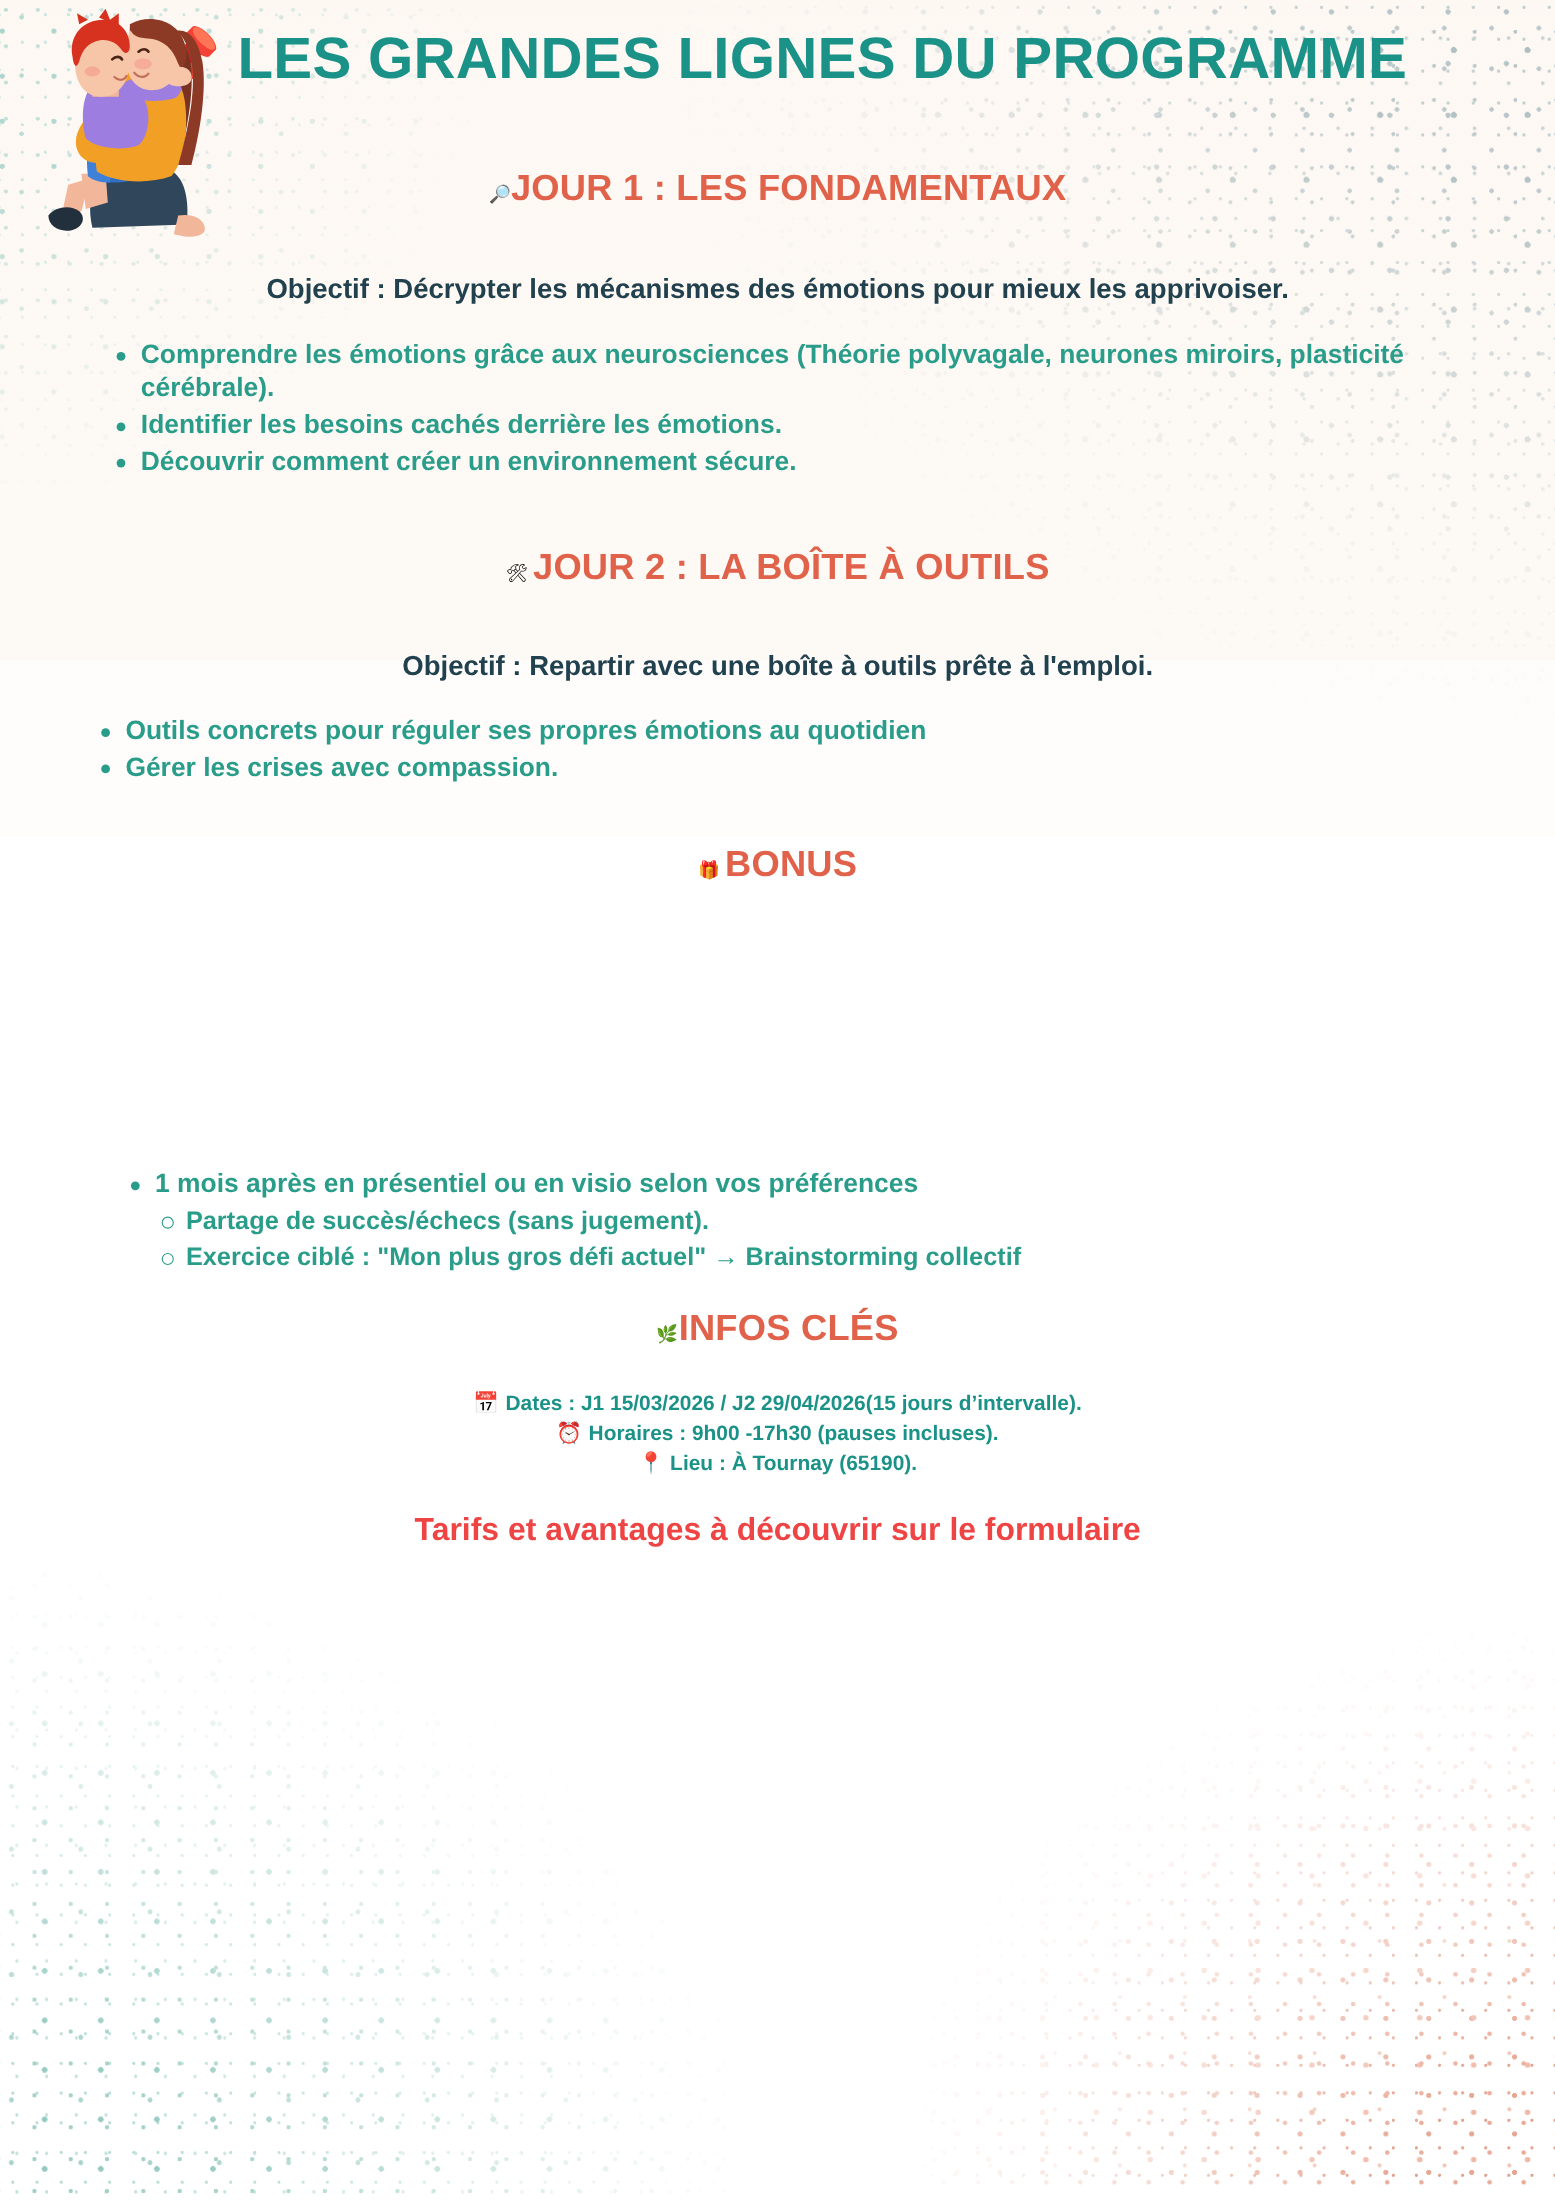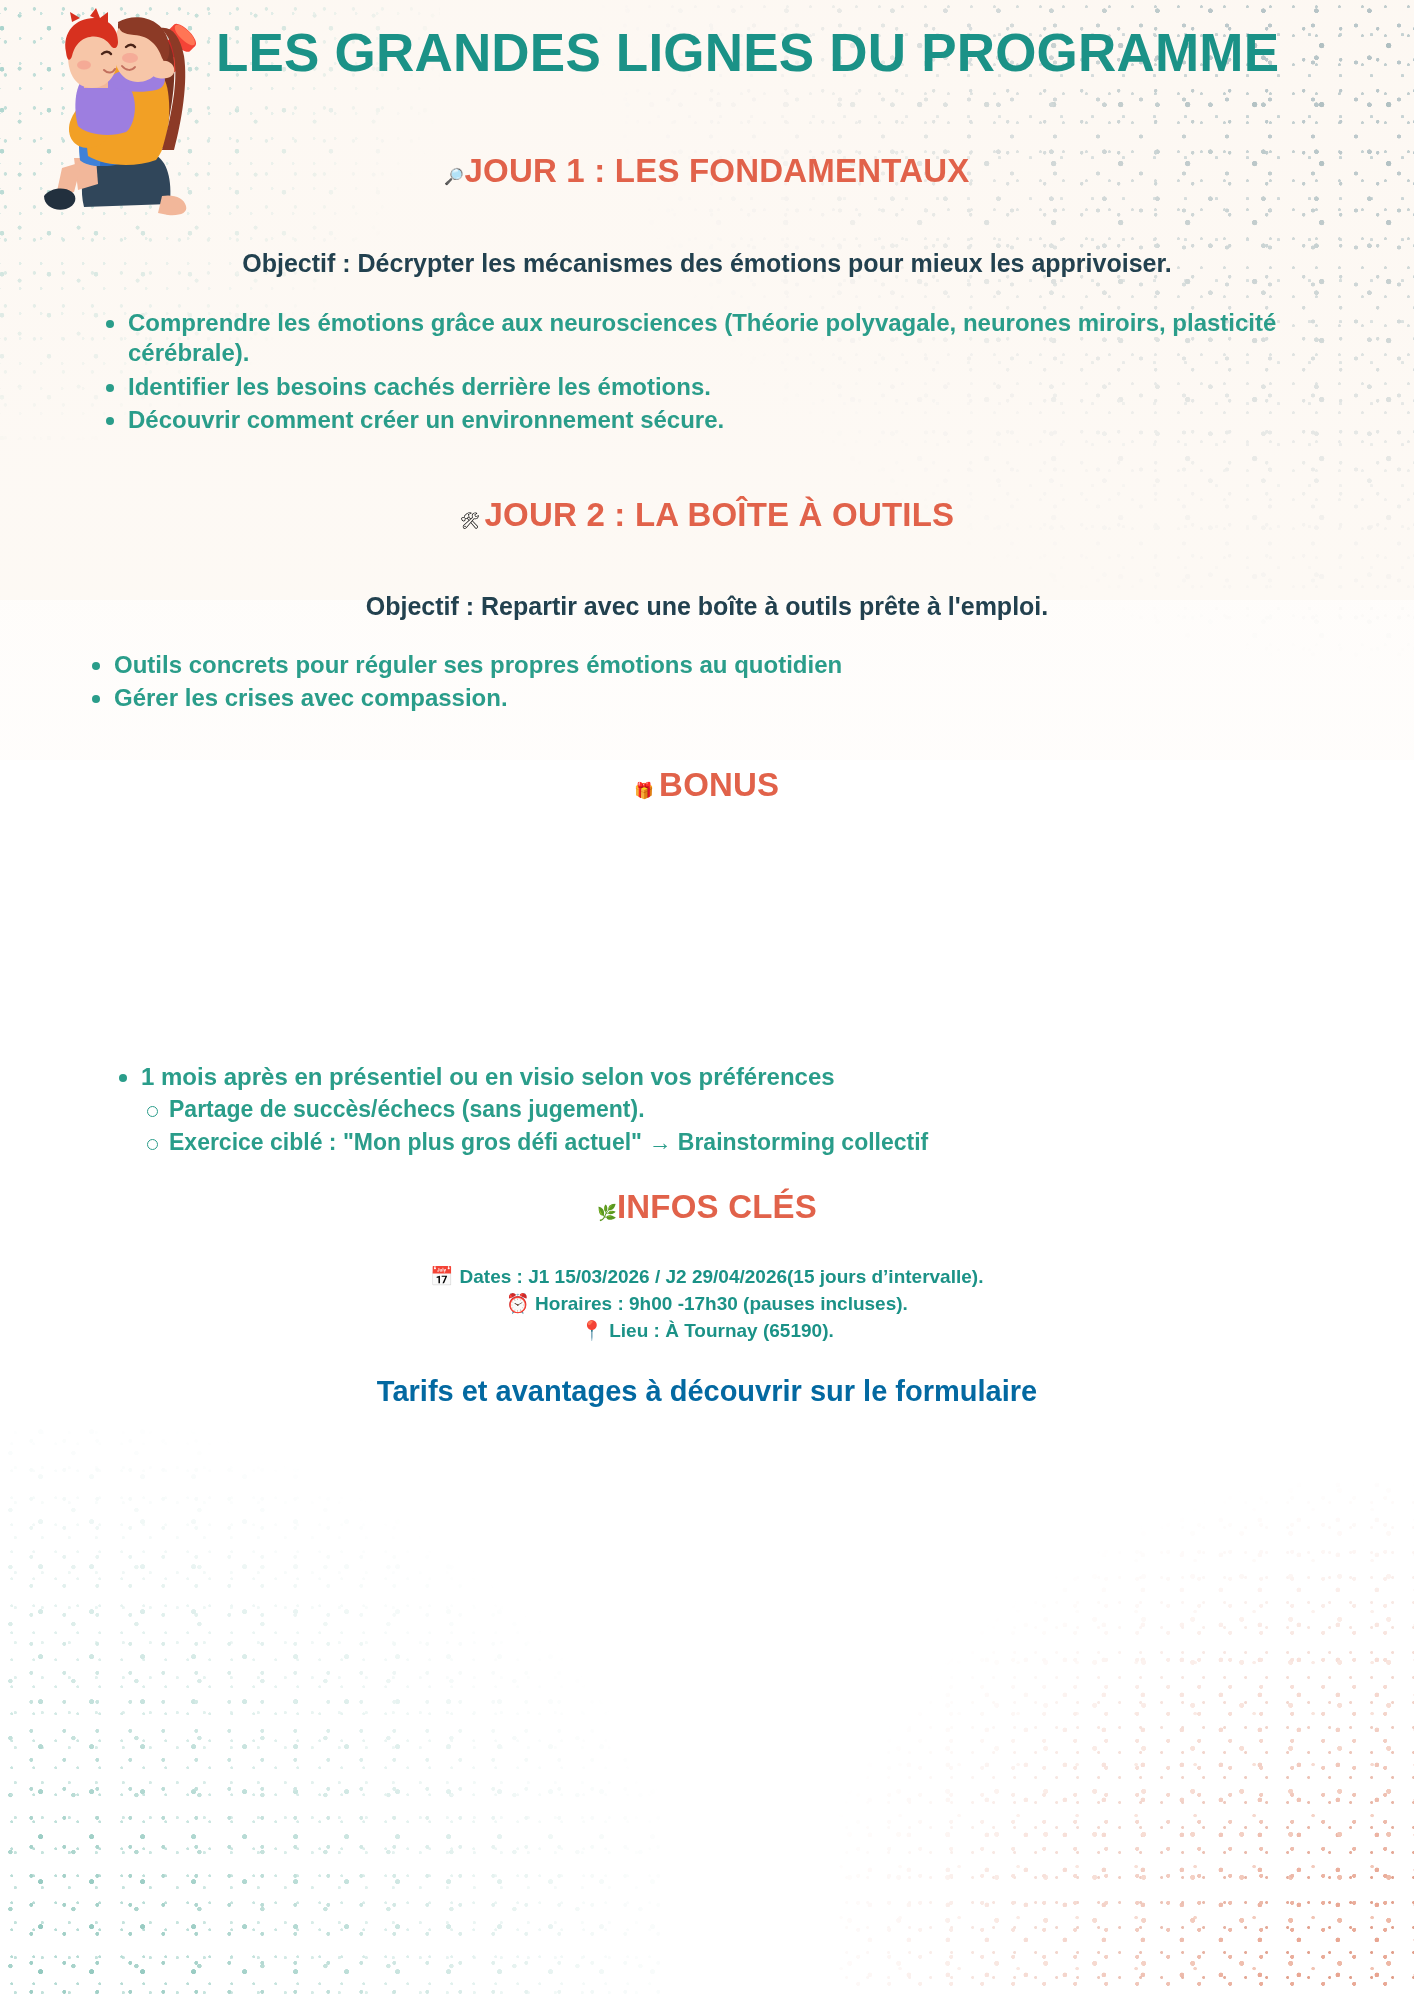--- a/index.html
+++ b/index.html
@@ -191,21 +191,21 @@
     font-weight: 700;
     color: #1b9287;
     line-height: 1.42;
   }
   .tarifs {
     position: absolute;
     left: 0; right: 0;
     text-align: center;
     font-size: 29px;
     font-weight: 700;
-    color: #0369a1;
+    color: #ef4444;
   }
 
   
   .illo {
     position: absolute;
     left: 22px; top: 8px;
     width: 180px; height: 215px;
     z-index: 6;
   }
 </style>

